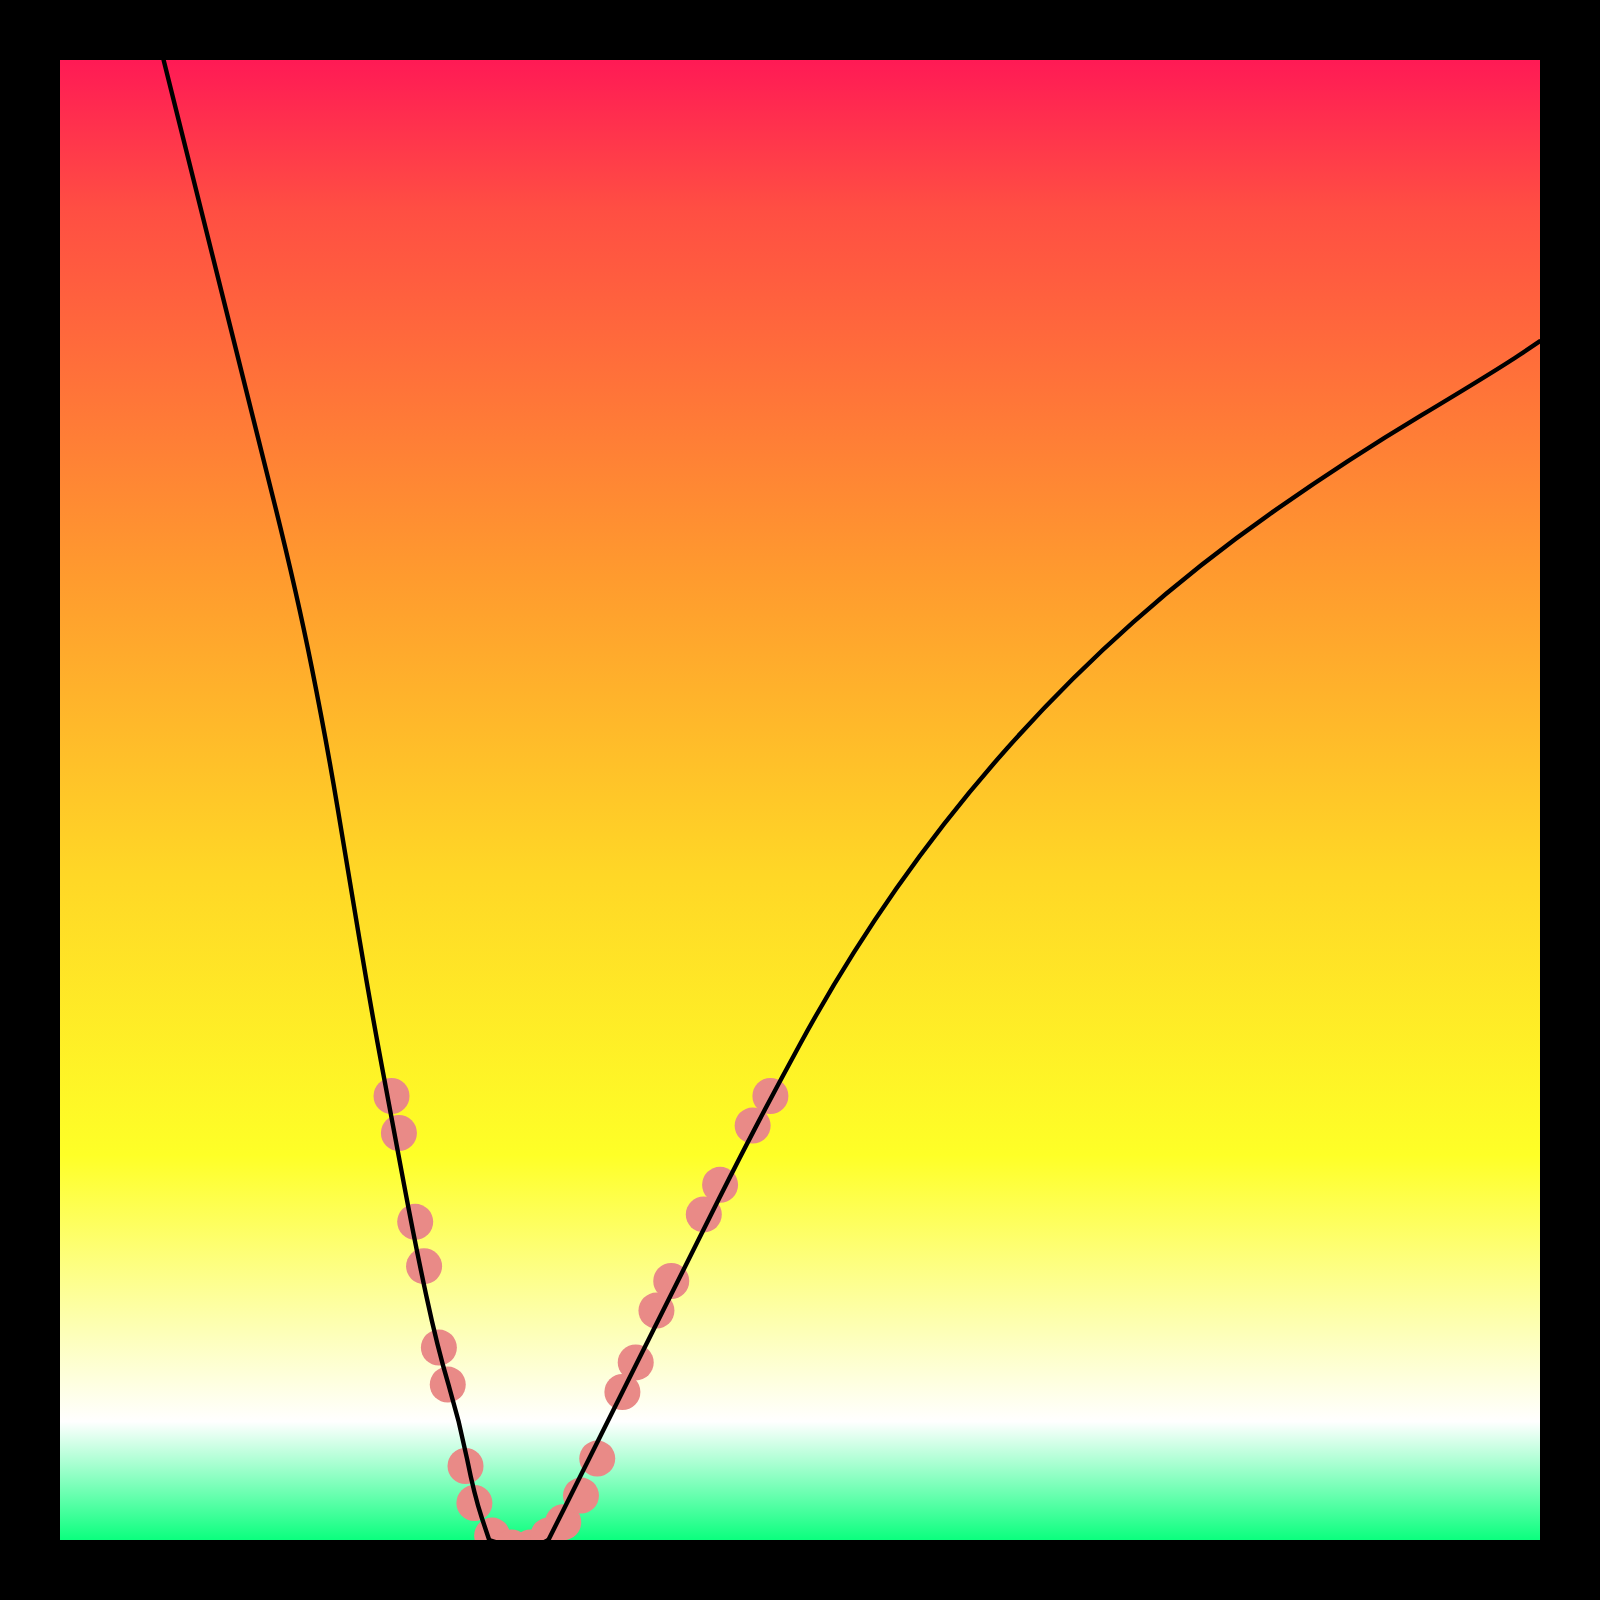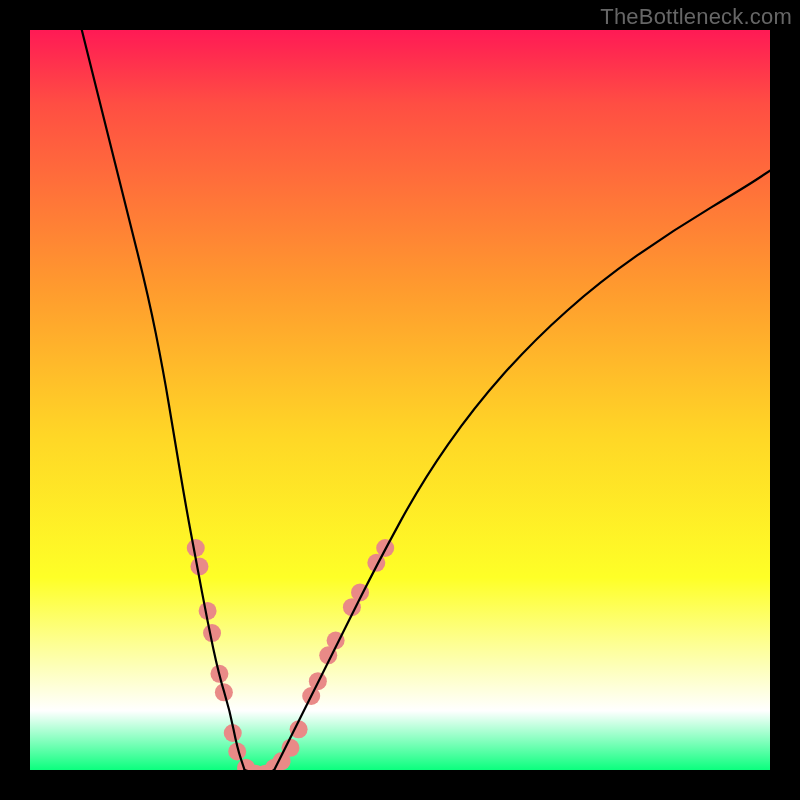--- a/index.html
+++ b/index.html
@@ -34,21 +34,20 @@
     font-weight: 500;
     letter-spacing: 0.2px;
     user-select: none;
   }
   svg { display: block; }
 </style>
 </head>
 <body>
 
 <div class="frame">
-  <div class="watermark">TheBottleneck.com</div>
 
   <div class="plot">
     <svg id="chart-svg" width="740" height="740" viewBox="0 0 740 740">
       <defs>
         <linearGradient id="bg-grad" x1="0" y1="0" x2="0" y2="1">
           <stop id="g0" offset="0%" stop-color="#ff1a55"></stop>
           <stop id="g1" offset="10%" stop-color="#ff4e43"></stop>
           <stop id="g2" offset="35%" stop-color="#ff9b2e"></stop>
           <stop id="g3" offset="55%" stop-color="#ffd726"></stop>
           <stop id="g4" offset="74%" stop-color="#feff27"></stop>

